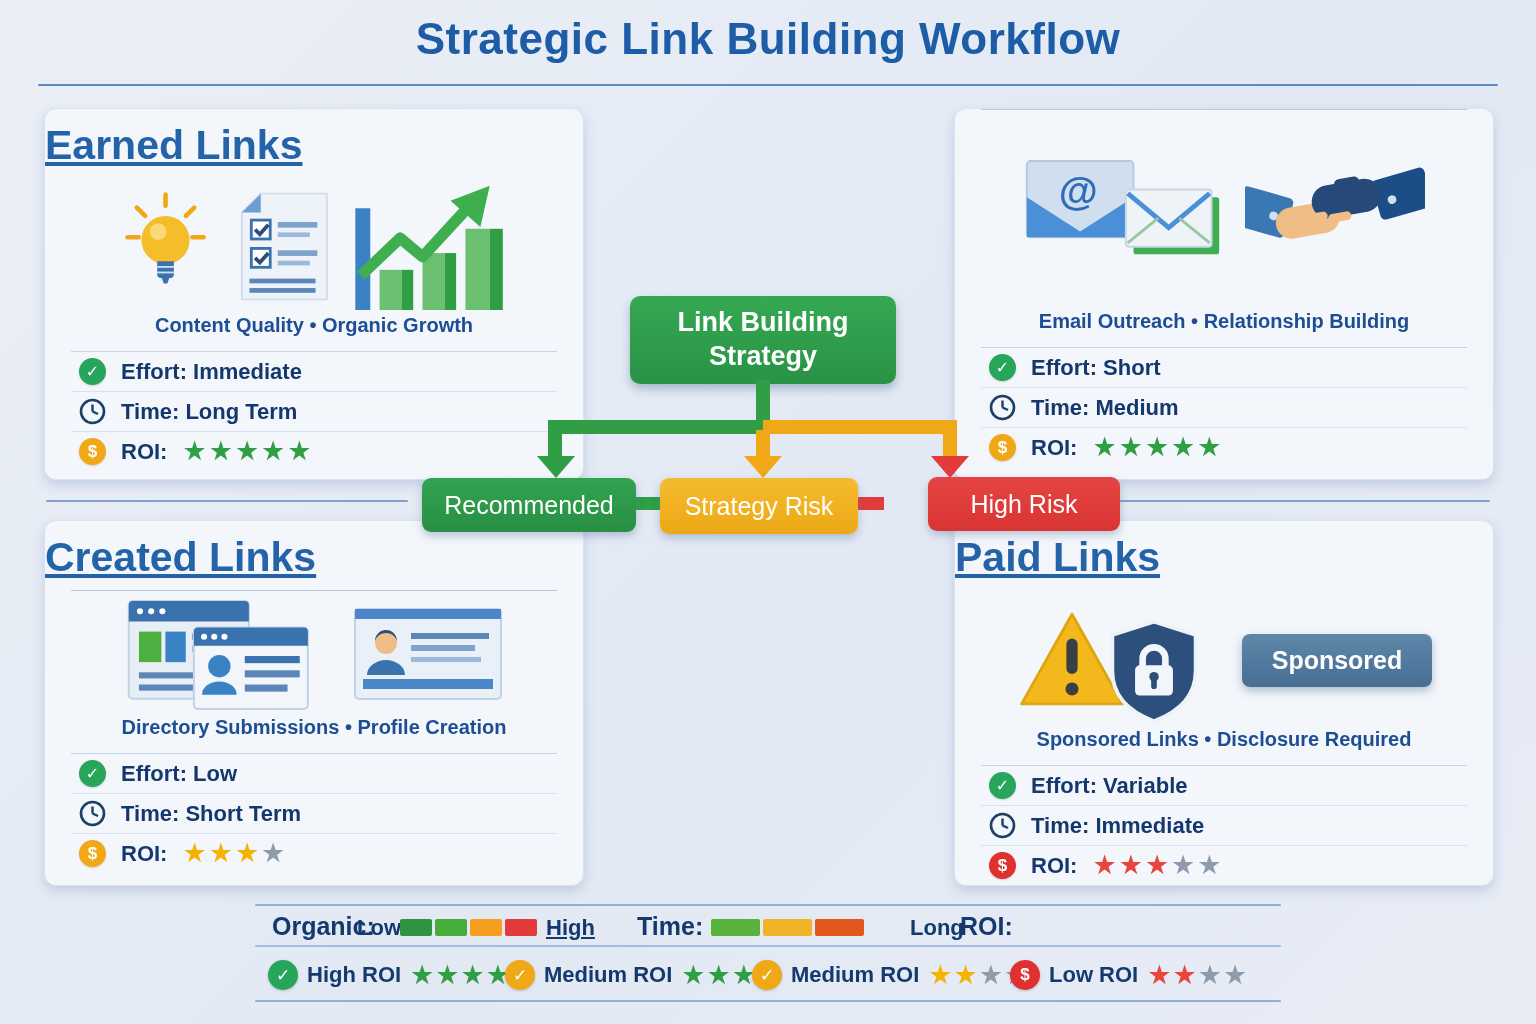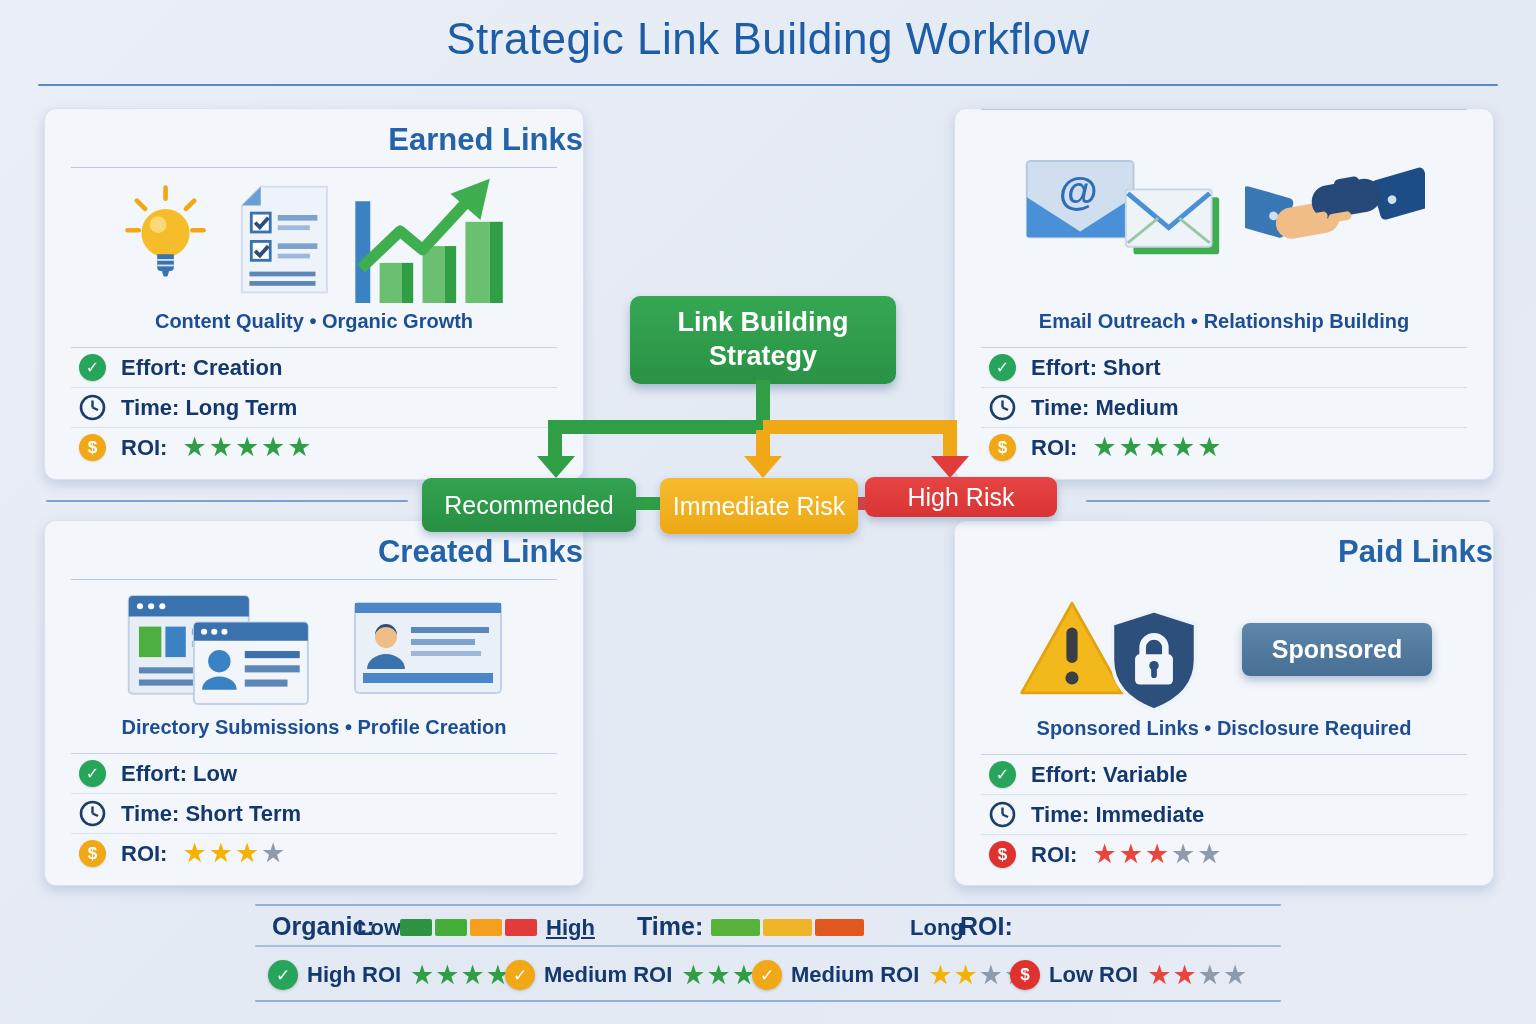--- a/index.html
+++ b/index.html
@@ -2,28 +2,28 @@
 <html><head>
 <meta charset="utf-8">
 <style>
   html,body{margin:0;padding:0;}
   body{font-family:"Liberation Sans","DejaVu Sans",sans-serif;}
   #stage{position:relative;width:1536px;height:1024px;overflow:hidden;
          background:linear-gradient(135deg,#eaeff7 0%,#e3e9f3 55%,#e7ecf5 100%);}
   .abs{position:absolute;}
 
   
-  .main-title{top:14px;left:0;width:100%;text-align:center;font-size:44px;font-weight:normal;
+  .main-title{top:14px;left:0;width:100%;text-align:center;font-size:44px;font-weight:bold;
               color:#1d5ca6;letter-spacing:.5px;}
   .title-rule{top:84px;left:38px;width:1460px;height:2px;background:#5a8cc4;border-radius:2px;}
 
   
   .card{background:#f3f6fb;border:1px solid #d9e2ef;border-radius:12px;
         box-shadow:0 5px 12px rgba(110,140,185,.30);display:flex;flex-direction:column;}
-  .card-title{text-align:right;font-size:31px;font-weight:bold;color:#2563a8;padding:13px 0 9px;}
+  .card-title{text-align:left;font-size:41px;font-weight:bold;color:#2563a8;padding:13px 0 9px;text-decoration:underline;}
   .card-hr{height:1px;background:#b9c9e2;margin:0 26px;}
   .icons-row{flex:1;display:flex;align-items:center;justify-content:center;gap:22px;padding:6px 10px 0;}
   .caption{text-align:center;font-size:20px;font-weight:bold;color:#1d4e94;padding:4px 0 14px;}
   .metrics{margin:0 26px 12px;border-top:1px solid #c5d3e8;}
   .mrow{display:flex;align-items:center;gap:15px;height:39px;padding-left:8px;
         border-bottom:1px solid #d7e1f0;}
   .mrow:last-child{border-bottom:none;}
   .mtext{font-size:22px;font-weight:bold;color:#14386e;}
   .micon-check{width:27px;height:27px;border-radius:50%;background:#27a55a;color:#fff;
                display:flex;align-items:center;justify-content:center;font-size:16px;font-weight:bold;
@@ -112,21 +112,21 @@
         <rect x="118" y="48" width="26" height="87" fill="#6bbf70"></rect>
           <rect x="144" y="48" width="14" height="87" fill="#2f9e44"></rect>
         <polyline points="6,98 48,58 72,78 118,28" stroke="#3fae4f" stroke-width="12" fill="none" stroke-linejoin="round"></polyline>
         <polygon points="102,18 144,2 134,46" fill="#3fae4f"></polygon>
       </svg>
     </div>
     <div class="caption">Content Quality • Organic Growth</div>
     <div class="metrics">
       <div class="mrow">
         <span class="micon-check">✓</span>
-        <span class="mtext">Effort: Creation</span>
+        <span class="mtext">Effort: Immediate</span>
       </div>
       <div class="mrow">
         <svg width="27" height="27" viewBox="0 0 27 27">
           <circle cx="13.5" cy="13.5" r="11.5" fill="none" stroke="#1d3f66" stroke-width="2.6"></circle>
           <line x1="13.5" y1="13.5" x2="13.5" y2="6.5" stroke="#1d3f66" stroke-width="2.4"></line>
           <line x1="13.5" y1="13.5" x2="19" y2="16" stroke="#1d3f66" stroke-width="2.4"></line>
         </svg>
         <span class="mtext">Time: Long Term</span>
       </div>
       <div class="mrow">
@@ -301,22 +301,22 @@
   <div class="abs pipe-orange" style="left:756px;top:430px;width:14px;height:28px;"></div>
   <div class="abs pipe-orange" style="left:943px;top:430px;width:14px;height:28px;"></div>
   <div class="abs arrowhead" style="left:537px;top:456px;border-top:22px solid #2f9e44;"></div>
   <div class="abs arrowhead" style="left:744px;top:456px;border-top:22px solid #f0a816;"></div>
   <div class="abs arrowhead" style="left:931px;top:456px;border-top:22px solid #e23b3b;"></div>
 
   <div class="abs" style="left:634px;top:497px;width:28px;height:13px;background:#2f9e44;z-index:2;"></div>
   <div class="abs" style="left:856px;top:497px;width:28px;height:13px;background:#e23b3b;z-index:2;"></div>
 
   <div class="abs risk-box" style="left:422px;top:478px;width:214px;height:54px;background:linear-gradient(180deg,#32a350,#288f43);">Recommended</div>
-  <div class="abs risk-box" style="left:660px;top:478px;width:198px;height:56px;background:linear-gradient(180deg,#f5bb30,#eda814);">Immediate Risk</div>
-  <div class="abs risk-box" style="left:865px;top:477px;width:192px;height:40px;background:linear-gradient(180deg,#e64444,#d93434);">High Risk</div>
+  <div class="abs risk-box" style="left:660px;top:478px;width:198px;height:56px;background:linear-gradient(180deg,#f5bb30,#eda814);">Strategy Risk</div>
+  <div class="abs risk-box" style="left:928px;top:477px;width:192px;height:54px;background:linear-gradient(180deg,#e64444,#d93434);">High Risk</div>
 
   <div class="abs mid-rule" style="left:46px;top:500px;width:362px;"></div>
   <div class="abs mid-rule" style="left:1086px;top:500px;width:404px;"></div>
 
   <div class="abs lg-rule" style="top:904px;"></div>
   <div class="abs lg-rule" style="top:945px;background:#a4bedd;"></div>
   <div class="abs lg-rule" style="top:1000px;"></div>
 
   <div class="abs lg-label" style="left:272px;top:912px;">Organic:</div>
   <div class="abs lg-sub" style="left:357px;top:915px;">Low</div>

